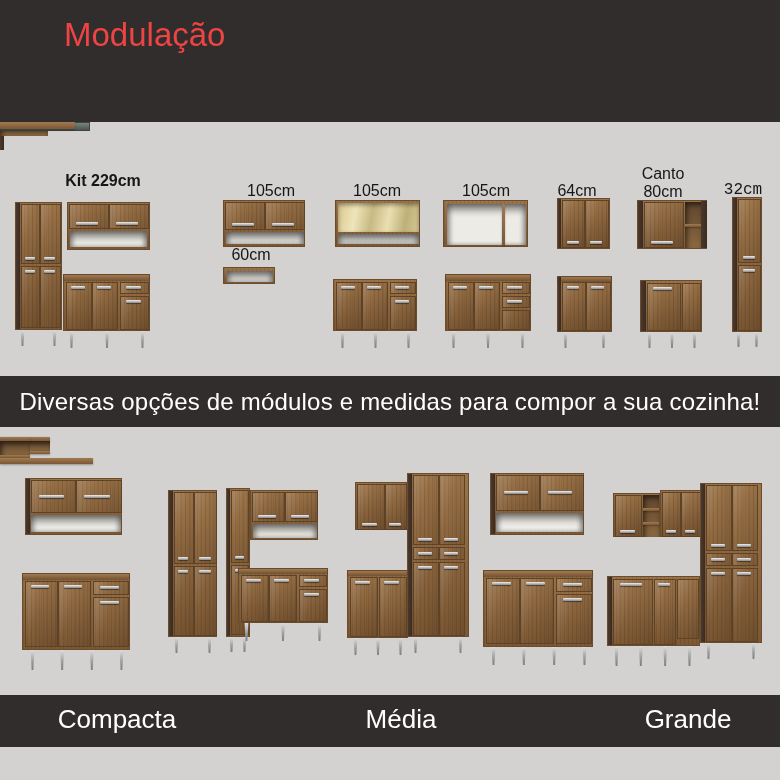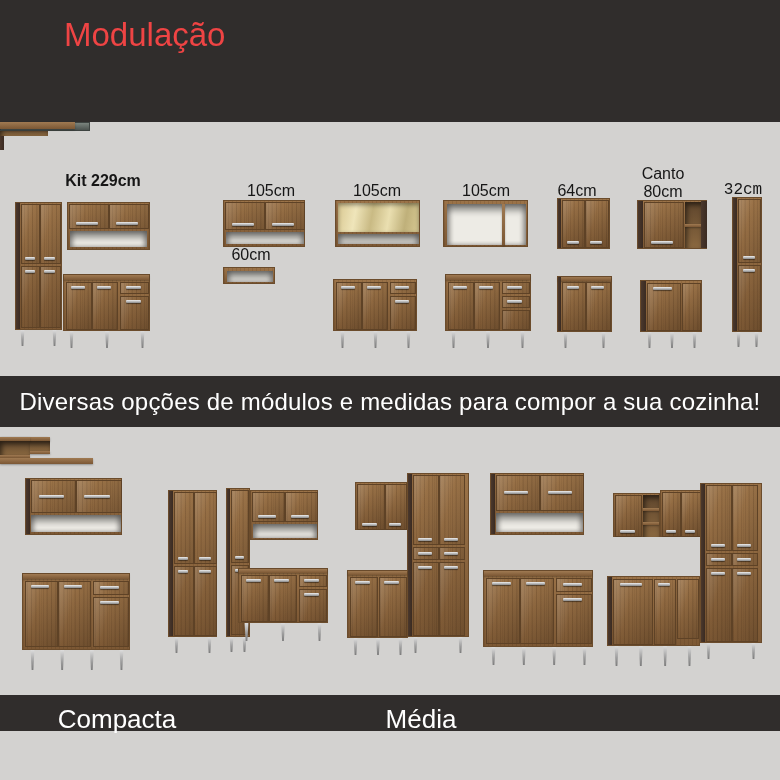--- a/index.html
+++ b/index.html
@@ -2,21 +2,21 @@
 <html><head>
 <meta charset="utf-8">
 <style>
   html,body{margin:0;padding:0;background:#fff;}
   .page{position:relative;width:780px;height:780px;overflow:hidden;background:#d3d2d0;
         font-family:"Liberation Sans",sans-serif;}
   
   .band-dark{position:absolute;left:0;width:100%;background:#302d2c;}
   .header{top:0;height:122px;}
   .banner{top:376px;height:51px;display:flex;align-items:center;justify-content:center;}
-  .labelband{top:695px;height:36px;}
+  .labelband{top:695px;height:52px;}
   .banner-text{color:#fff;font-size:24px;letter-spacing:.2px;}
   .kicker{position:absolute;left:64px;top:16px;color:#ef4444;font-size:33px;}
   .title{position:absolute;left:62px;top:44px;color:#fff;font-size:52px;
          font-family:"DejaVu Serif","Liberation Serif",serif;white-space:nowrap;}
   .title .strong{font-weight:bold;}
   .title .light{font-weight:normal;letter-spacing:2px;}
   .klabel{position:absolute;top:9px;transform:translateX(-50%);color:#fff;font-size:26px;}
   
   .modules{position:absolute;left:0;top:122px;width:780px;height:265px;}
   .kitchens{position:absolute;left:0;top:437px;width:780px;height:258px;}
@@ -375,16 +375,17 @@
           <i class="leg"></i>
           <i class="leg"></i>
           <i class="leg"></i>
           <i class="leg"></i>
         </div>
     </div>
   </div>
 
   <div class="band-dark labelband">
     <div class="klabel" style="left:117px;">Compacta</div>
-    <div class="klabel" style="left:401px;margin-left:20px;">Média</div>
+    <div class="klabel" style="left:401px;">Média</div>
+    <div class="klabel" style="left:688px;">Grande</div>
   </div>
 
 </div>
 
 </body></html>

